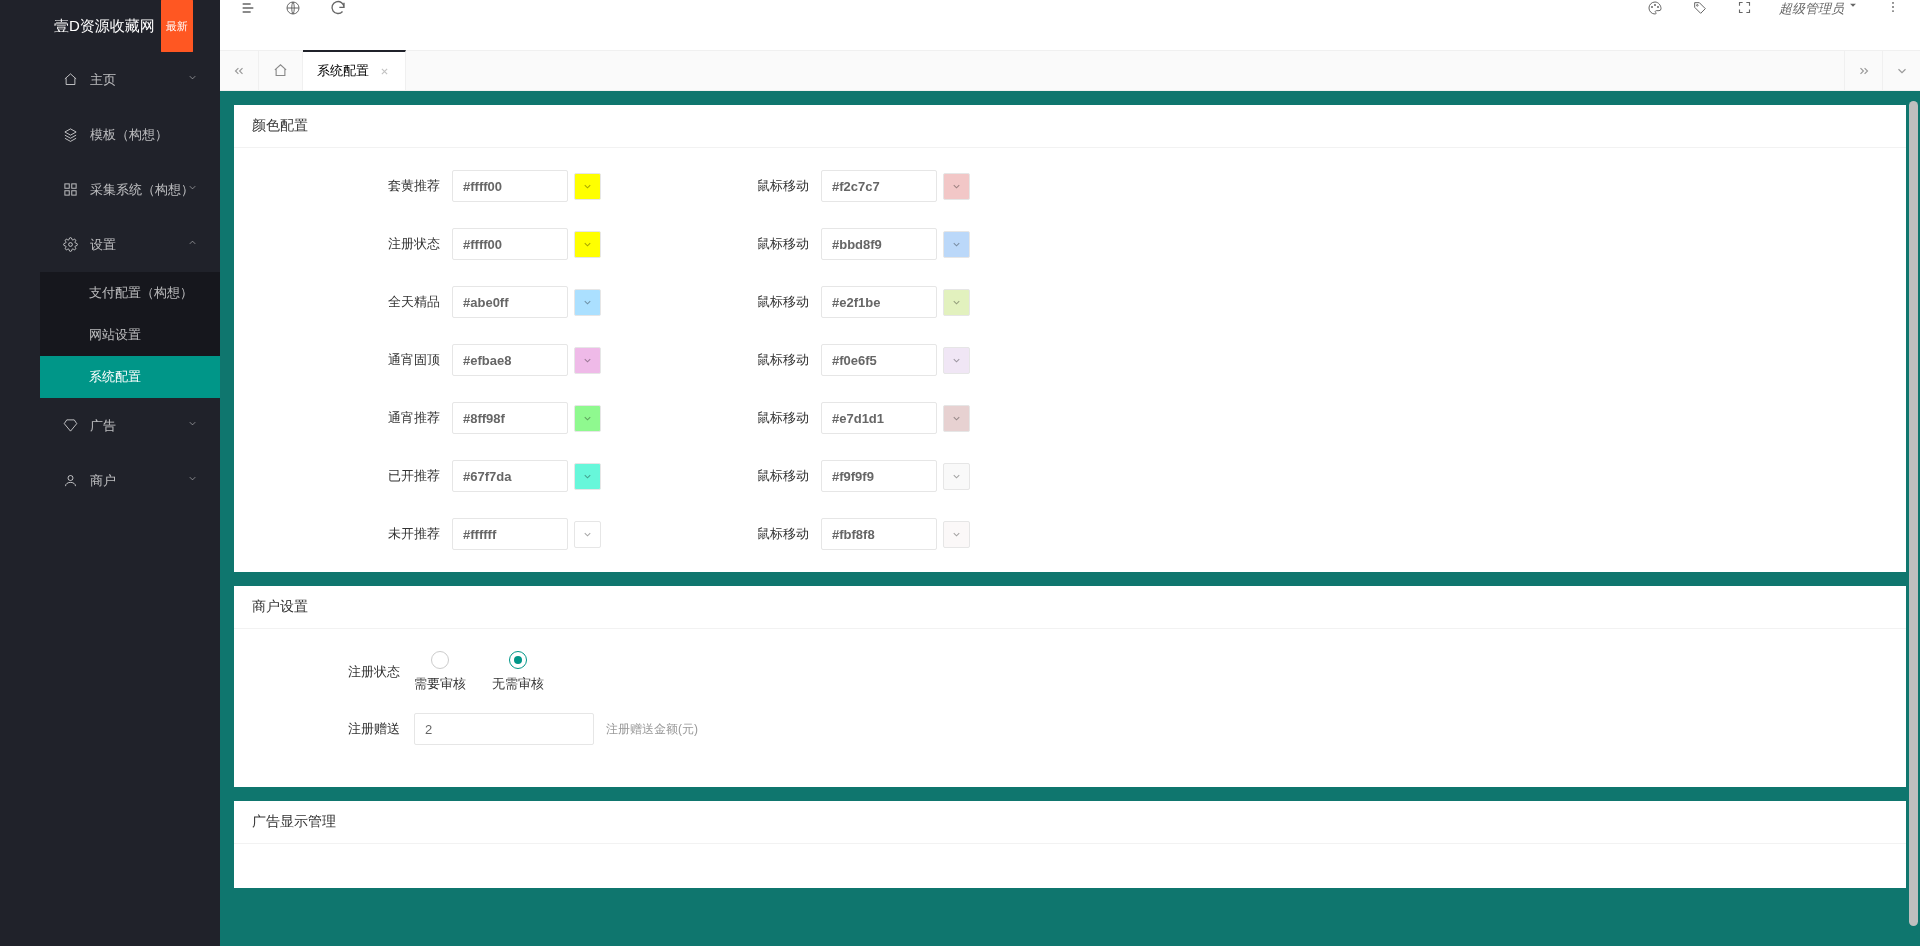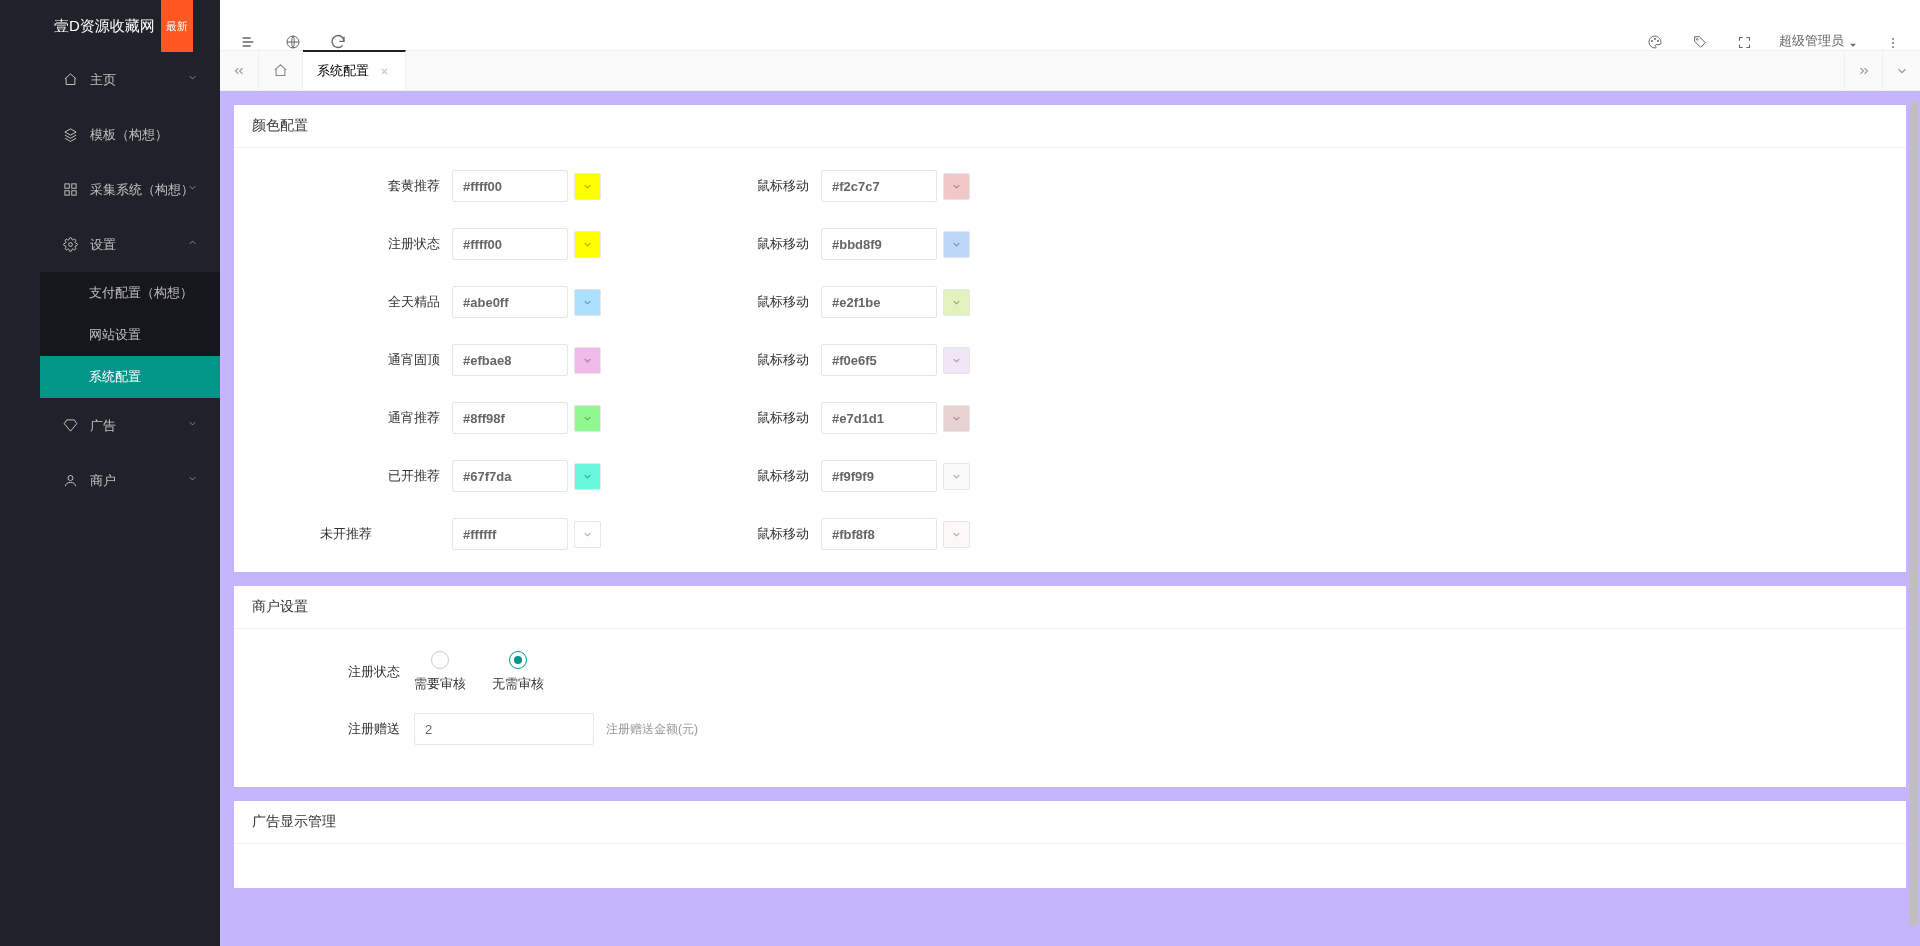--- a/index.html
+++ b/index.html
@@ -11,34 +11,34 @@
     .badge-new { background:#ff5722; color:#fff; font-size:11px; padding:1px 5px; border-radius:2px; }
     .nav { list-style:none; }
     .nav-item { height:55px; line-height:55px; padding:0 22px; cursor:pointer; display:flex; align-items:center; gap:12px; color:rgba(255,255,255,.7); white-space:nowrap; position:relative; }
     .nav-item.sub { padding-left:49px; height:42px; line-height:42px; background:rgba(0,0,0,.3); }
     .nav-item.active { background:#009688; color:#fff; }
     .nav-arrow { position:absolute; right:22px; font-size:12px; opacity:.7; }
     .ico { width:16px; display:inline-flex; justify-content:center; }
 
     
     .header { position:fixed; left:220px; top:0; right:0; height:50px; background:#fff; display:flex; align-items:center; padding:0 5px; z-index:40; }
-    .header-item { width:45px; height:50px; display:flex; align-items:flex-end; justify-content:center; color:#666; cursor:pointer; }
+    .header-item { width:45px; height:50px; display:flex; align-items:flex-start; justify-content:center; color:#666; cursor:pointer;font-style:italic; }
     .header-item.wide { width:auto; padding:0 12px; gap:4px; }
     .spacer { flex:1; }
 
     
     .tabs { position:fixed; left:220px; top:50px; right:0; height:41px; background:#fafafa; border-top:1px solid #f0f0f0; border-bottom:1px solid #f0f0f0; display:flex; align-items:stretch; z-index:30; }
     .tabs-nav { width:38px; display:flex; align-items:center; justify-content:center; color:#999; cursor:pointer; }
     .tabs-body { flex:1; display:flex; align-items:stretch; }
     .tab { padding:0 14px; display:flex; align-items:center; gap:8px; border-right:1px solid #f0f0f0; cursor:pointer; color:#666; font-size:13px; }
     .tab.active { background:#fff; border-top:2px solid #20222a; margin-top:-1px; color:#000; }
     .tab-close { color:#c2c2c2; font-size:13px; width:14px; height:14px; display:flex; align-items:center; justify-content:center; border-radius:50%; }
 
     
-    .content { position:fixed; left:220px; top:91px; right:0; bottom:0; background:#c4b5fd; overflow-y:auto; padding:14px; }
+    .content { position:fixed; left:220px; top:91px; right:0; bottom:0; background:#0f766e; overflow-y:auto; padding:14px; }
     .scrollbar-thumb-outer { position:fixed; right:2px; top:101px; width:9px; height:825px; }
     .scrollbar-thumb { width:9px; height:100%; background:#bfbfbf; border-radius:5px; }
 
     .card { background:#fff; margin-bottom:14px; }
     .card-header { padding:12px 18px; font-size:14px; color:#333; border-bottom:1px solid #f2f2f2; }
     .card-body { padding:22px 18px; }
 
     
     .color-grid { display:flex; flex-direction:column; gap:26px; }
     .color-row { display:flex; align-items:center; }
@@ -362,21 +362,21 @@
               <input class="field-input" value="#f9f9f9" style="">
               <div class="swatch" style="background:#f9f9f9;">
                 <svg width="11" height="11" viewBox="0 0 24 24" fill="none" stroke-width="2.2">
                   <path d="M6 9l6 6 6-6"></path>
                 </svg>
               </div>
             </div>
           </div>
           <div class="color-row">
             <div class="field">
-              <div class="field-label" style="width:200px;text-align:center;">未开推荐</div>
+              <div class="field-label" style="width:200px;">未开推荐</div>
               <input class="field-input" value="#ffffff" style="">
               <div class="swatch" style="background:#ffffff;">
                 <svg width="11" height="11" viewBox="0 0 24 24" fill="none" stroke-width="2.2">
                   <path d="M6 9l6 6 6-6"></path>
                 </svg>
               </div>
             </div>
             <div class="gap"></div>
             <div class="field">
               <div class="field-label" style="width:70px;">鼠标移动</div>

